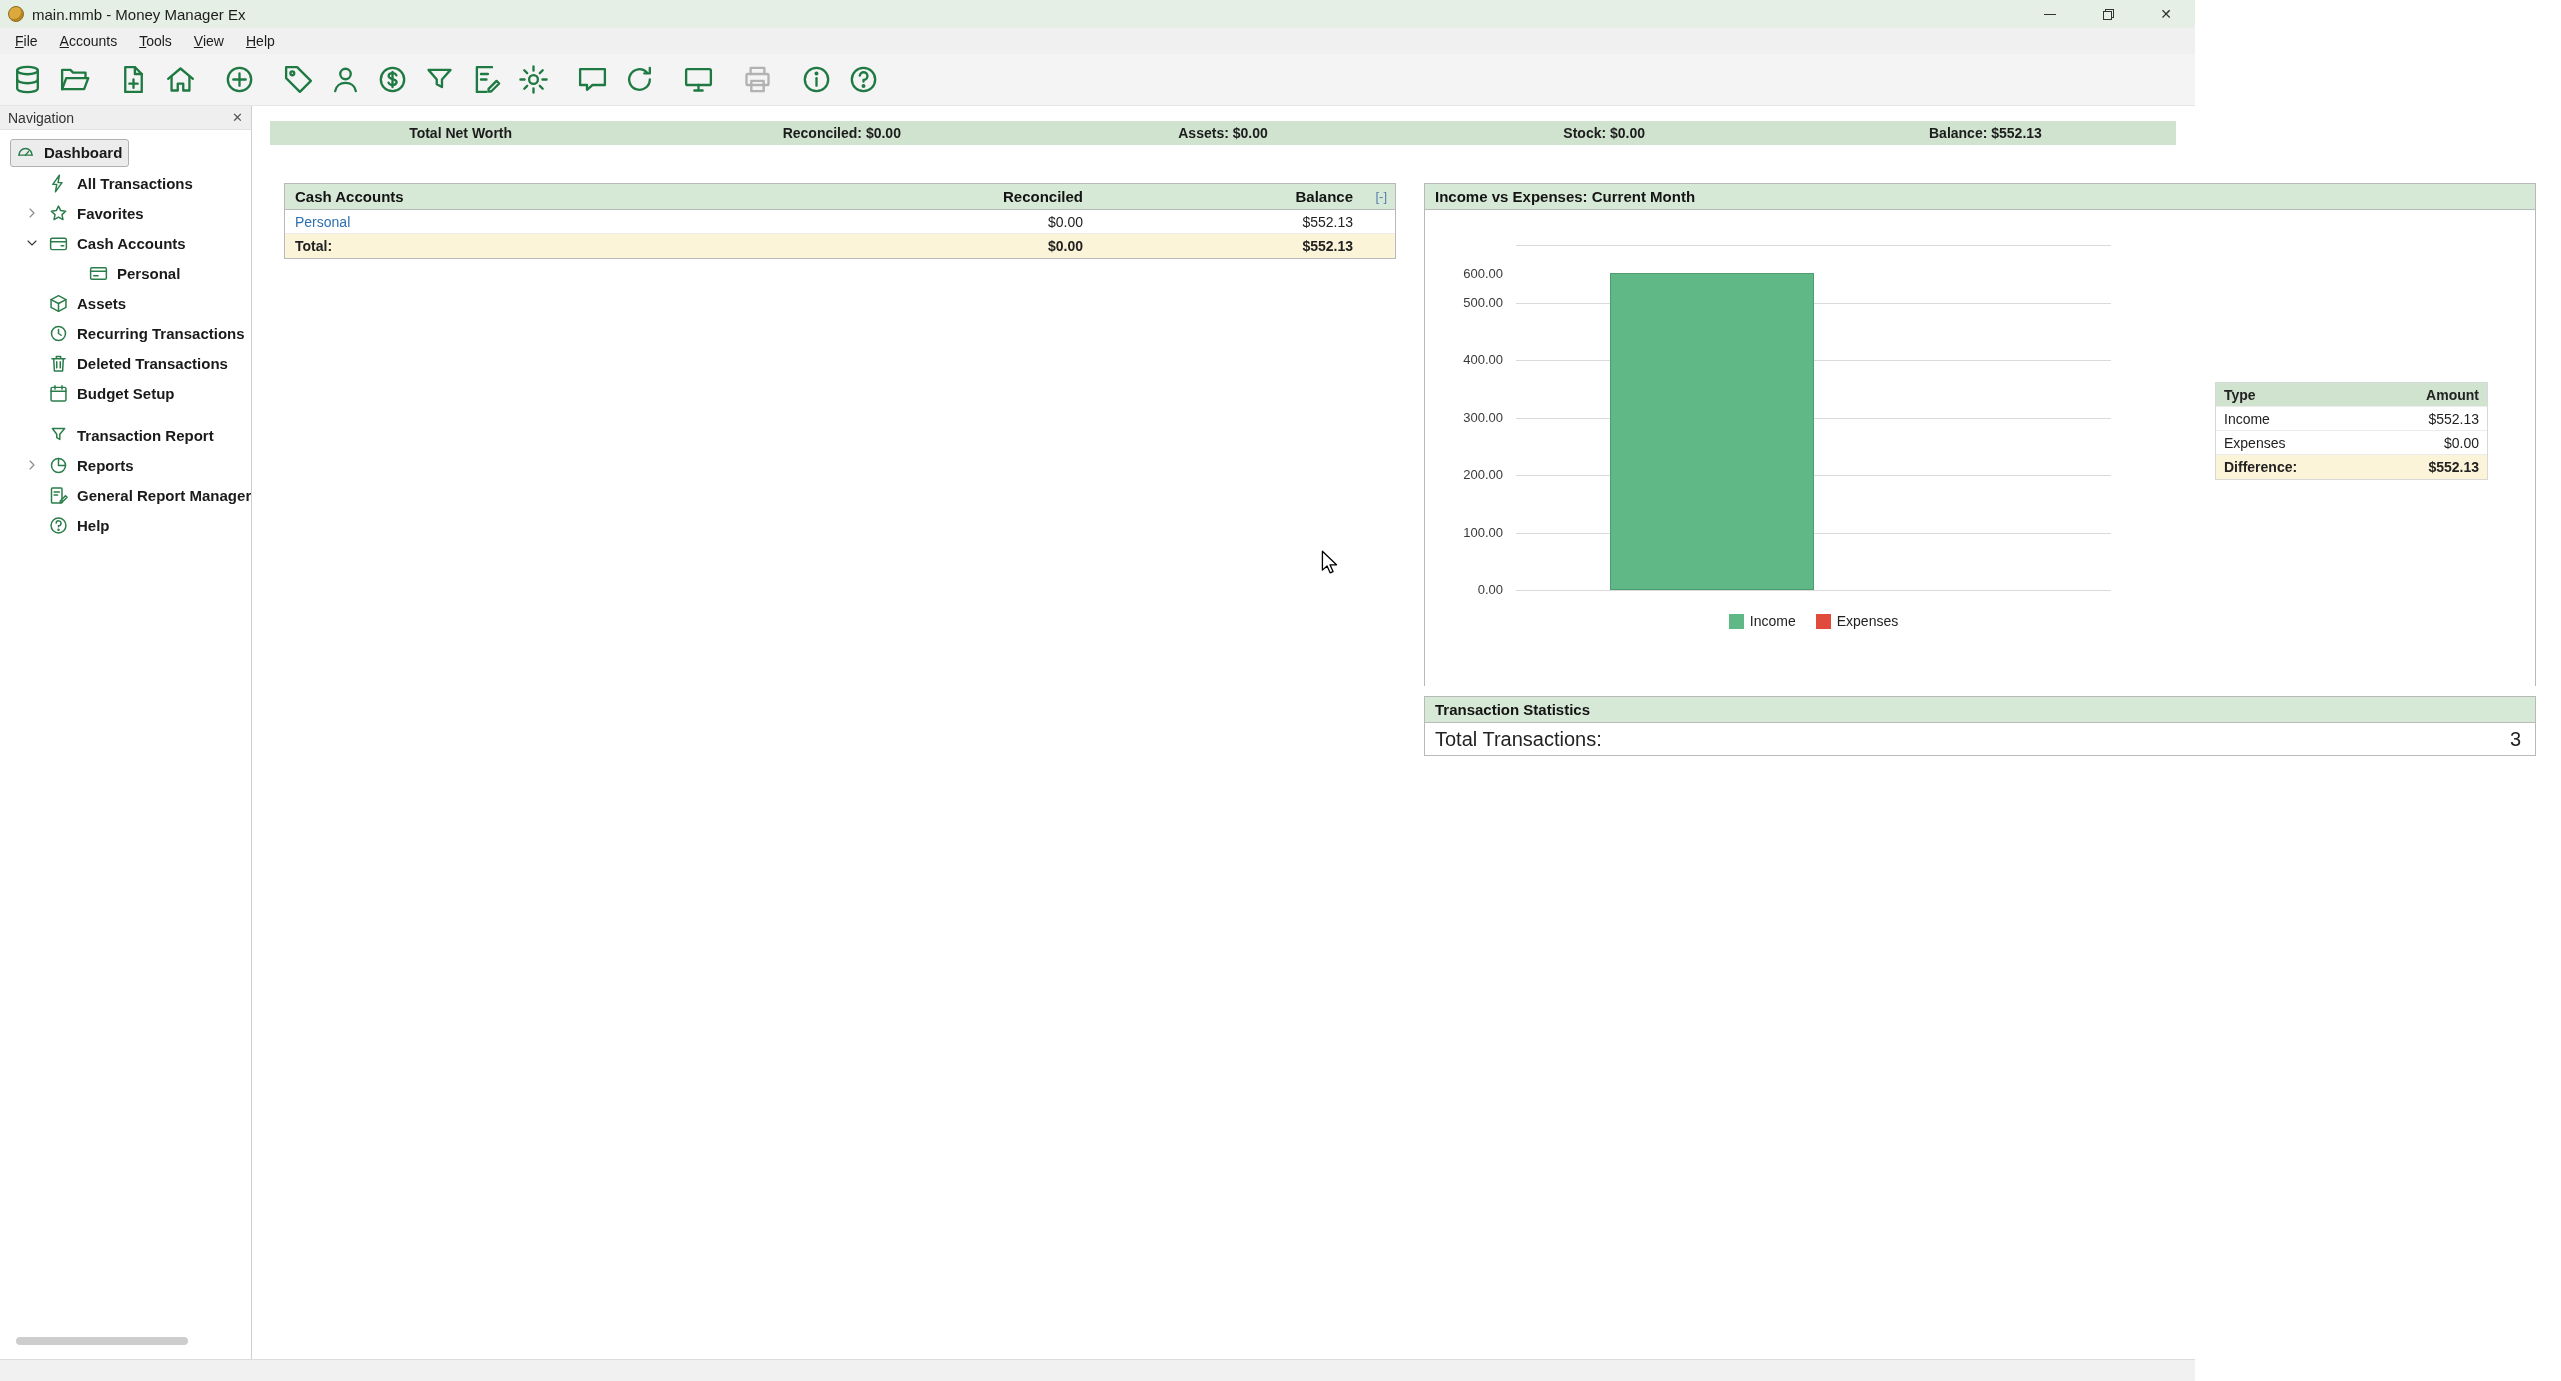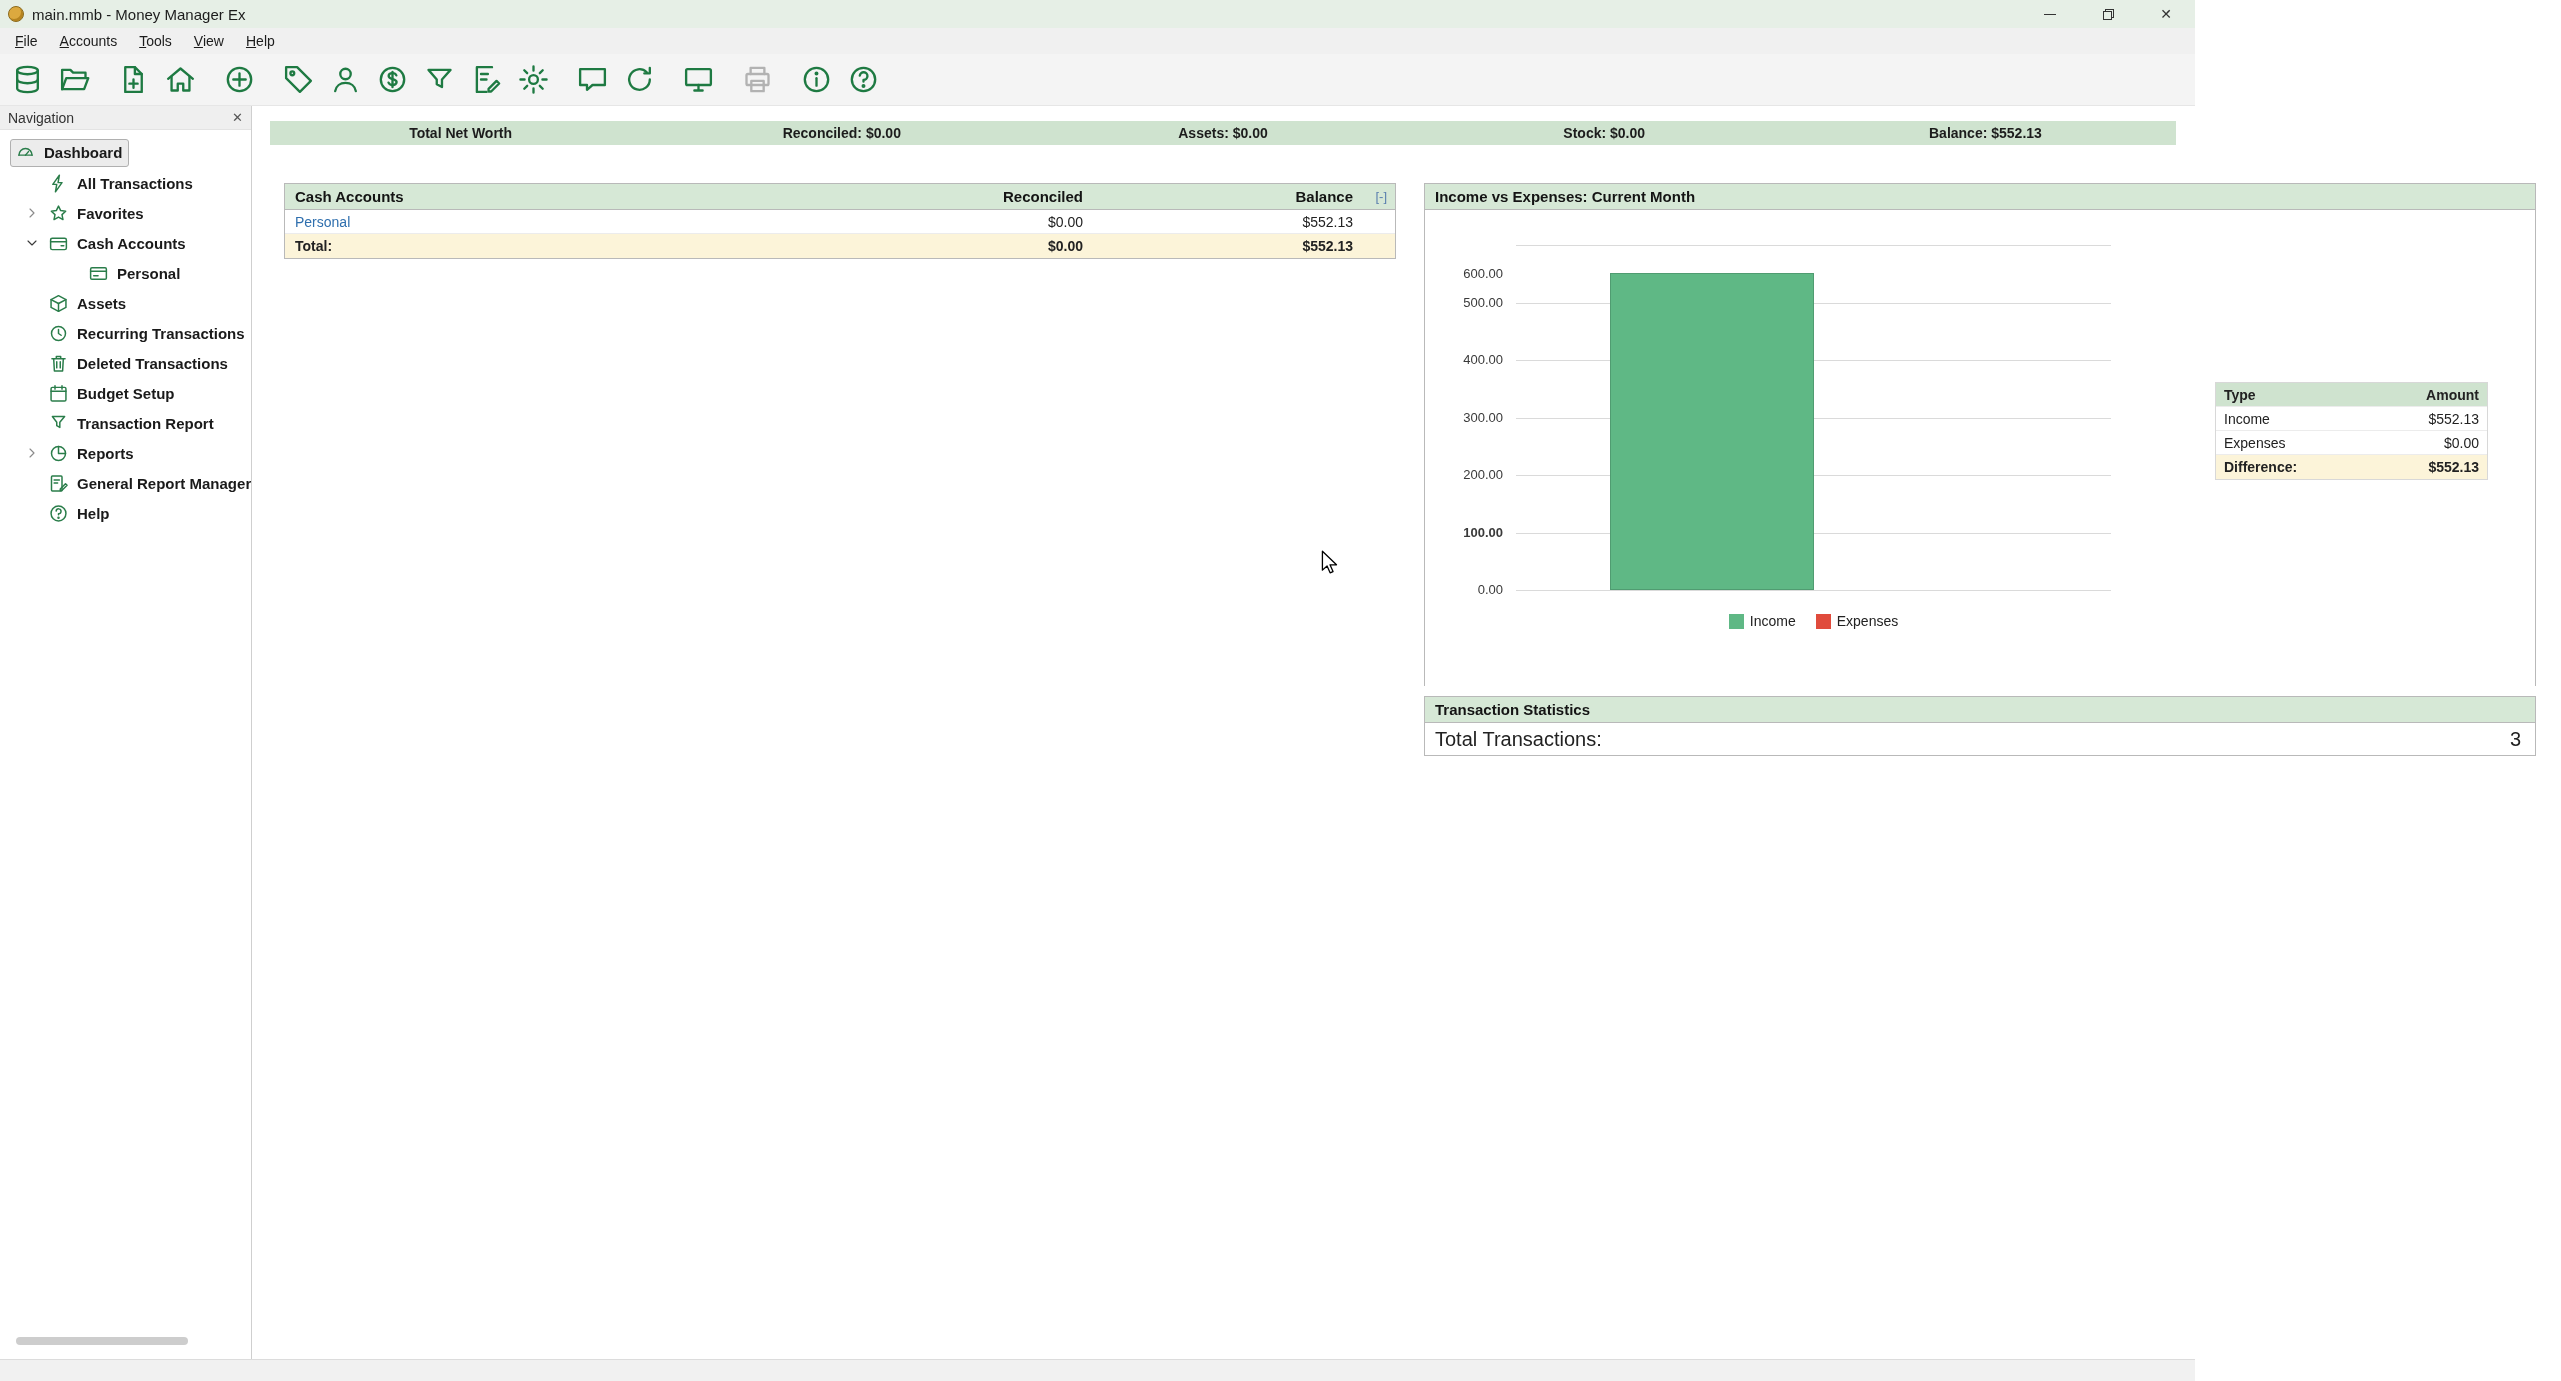--- a/index.html
+++ b/index.html
@@ -439,21 +439,21 @@
             <span class="nav-label-wrap">
               <span class="nav-icon">
                 <svg viewBox="0 0 24 24" fill="none" stroke="currentColor" stroke-width="1.7" stroke-linecap="round" stroke-linejoin="round">
                   <rect x="3.5" y="5" width="17" height="15.5" rx="1.5"></rect>
                   <path d="M3.5 9.5h17M8 3v4M16 3v4"></path>
                 </svg>
               </span>
               <span class="nav-label">Budget Setup</span>
             </span>
           </div>
-          <div class="nav-item" style="padding-left: 16px;">
+          <div class="nav-item" style="padding-left: 16px; margin-top: 12px;">
             <span class="arrow "></span>
             <span class="nav-label-wrap">
               <span class="nav-icon">
                 <svg viewBox="0 0 24 24" fill="none" stroke="currentColor" stroke-width="1.7" stroke-linecap="round" stroke-linejoin="round">
                   <path d="M5 4h14l-5.5 6.5v6L10 14.5v-4L5 4z"></path>
                 </svg>
               </span>
               <span class="nav-label">Transaction Report</span>
             </span>
           </div>
@@ -539,21 +539,21 @@
       <div class="right-col">
 
         <div class="panel chart-panel">
           <div class="panel-header">
             <span>Income vs Expenses: Current Month</span>
           </div>
           <div class="chart-content" id="chart-content">
               <div class="gridline" style="left: 91px; width: 595px; top: 380px;"></div>
               <div class="ytick" style="top: 372px;">0.00</div>
               <div class="gridline" style="left: 91px; width: 595px; top: 322.5px;"></div>
-              <div class="ytick" style="top: 314.5px; font-weight: bold;">100.00</div>
+              <div class="ytick" style="top: 314.5px;">100.00</div>
               <div class="gridline" style="left: 91px; width: 595px; top: 265px;"></div>
               <div class="ytick" style="top: 257px;">200.00</div>
               <div class="gridline" style="left: 91px; width: 595px; top: 207.5px;"></div>
               <div class="ytick" style="top: 199.5px;">300.00</div>
               <div class="gridline" style="left: 91px; width: 595px; top: 150px;"></div>
               <div class="ytick" style="top: 142px;">400.00</div>
               <div class="gridline" style="left: 91px; width: 595px; top: 92.5px;"></div>
               <div class="ytick" style="top: 84.5px;">500.00</div>
               <div class="gridline" style="left: 91px; width: 595px; top: 35px;"></div>
               <div class="ytick" style="top: 27px; margin-top: 29px;">600.00</div>

